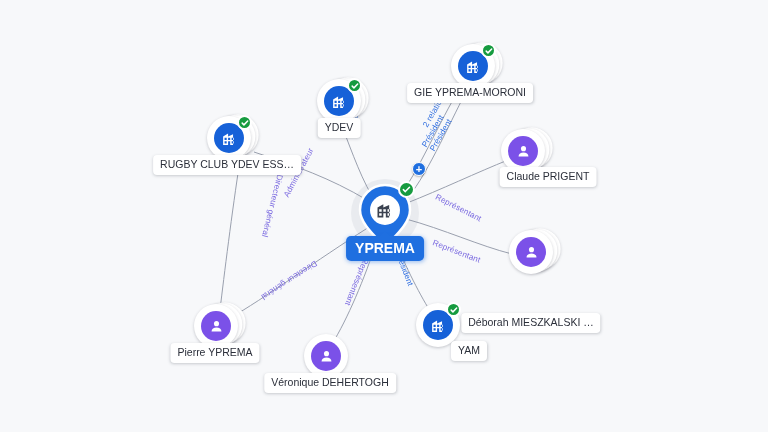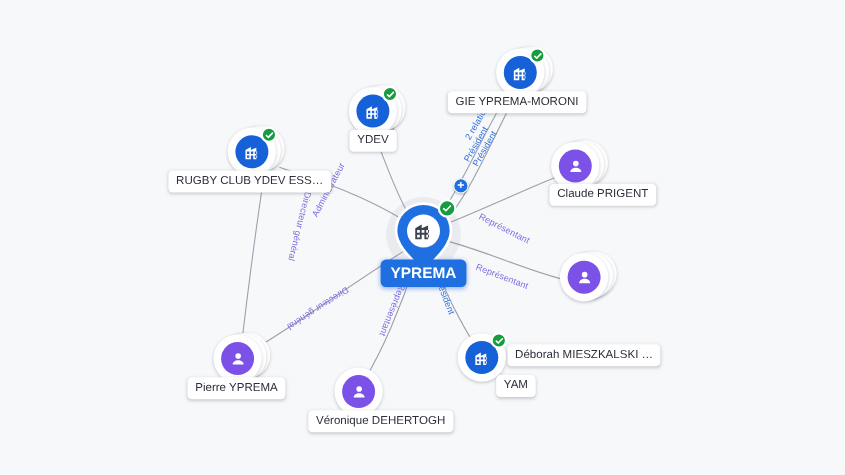--- a/index.html
+++ b/index.html
@@ -252,21 +252,21 @@
         <div class="stack">
           <div class="card c1"></div>
           <div class="disc person">
             <svg width="17" height="17" viewBox="0 0 24 24" fill="#ffffff">
               <circle cx="12" cy="8" r="3.6"></circle>
               <path d="M5 19c0-3.6 3.1-5.6 7-5.6s7 2 7 5.6z"></path>
             </svg>
           </div>
         </div>
       </div>
-      <div class="nlabel" style="left: 346px; top: 373px;">Véronique DEHERTOGH</div>
+      <div class="nlabel" style="left: 330px; top: 373px;">Véronique DEHERTOGH</div>
       <div class="node" style="left: 216px; top: 326px;">
         <div class="stack">
           <div class="card c3"></div>
           <div class="card c2"></div>
           <div class="card c1"></div>
           <div class="disc person">
             <svg width="17" height="17" viewBox="0 0 24 24" fill="#ffffff">
               <circle cx="12" cy="8" r="3.6"></circle>
               <path d="M5 19c0-3.6 3.1-5.6 7-5.6s7 2 7 5.6z"></path>
             </svg>

